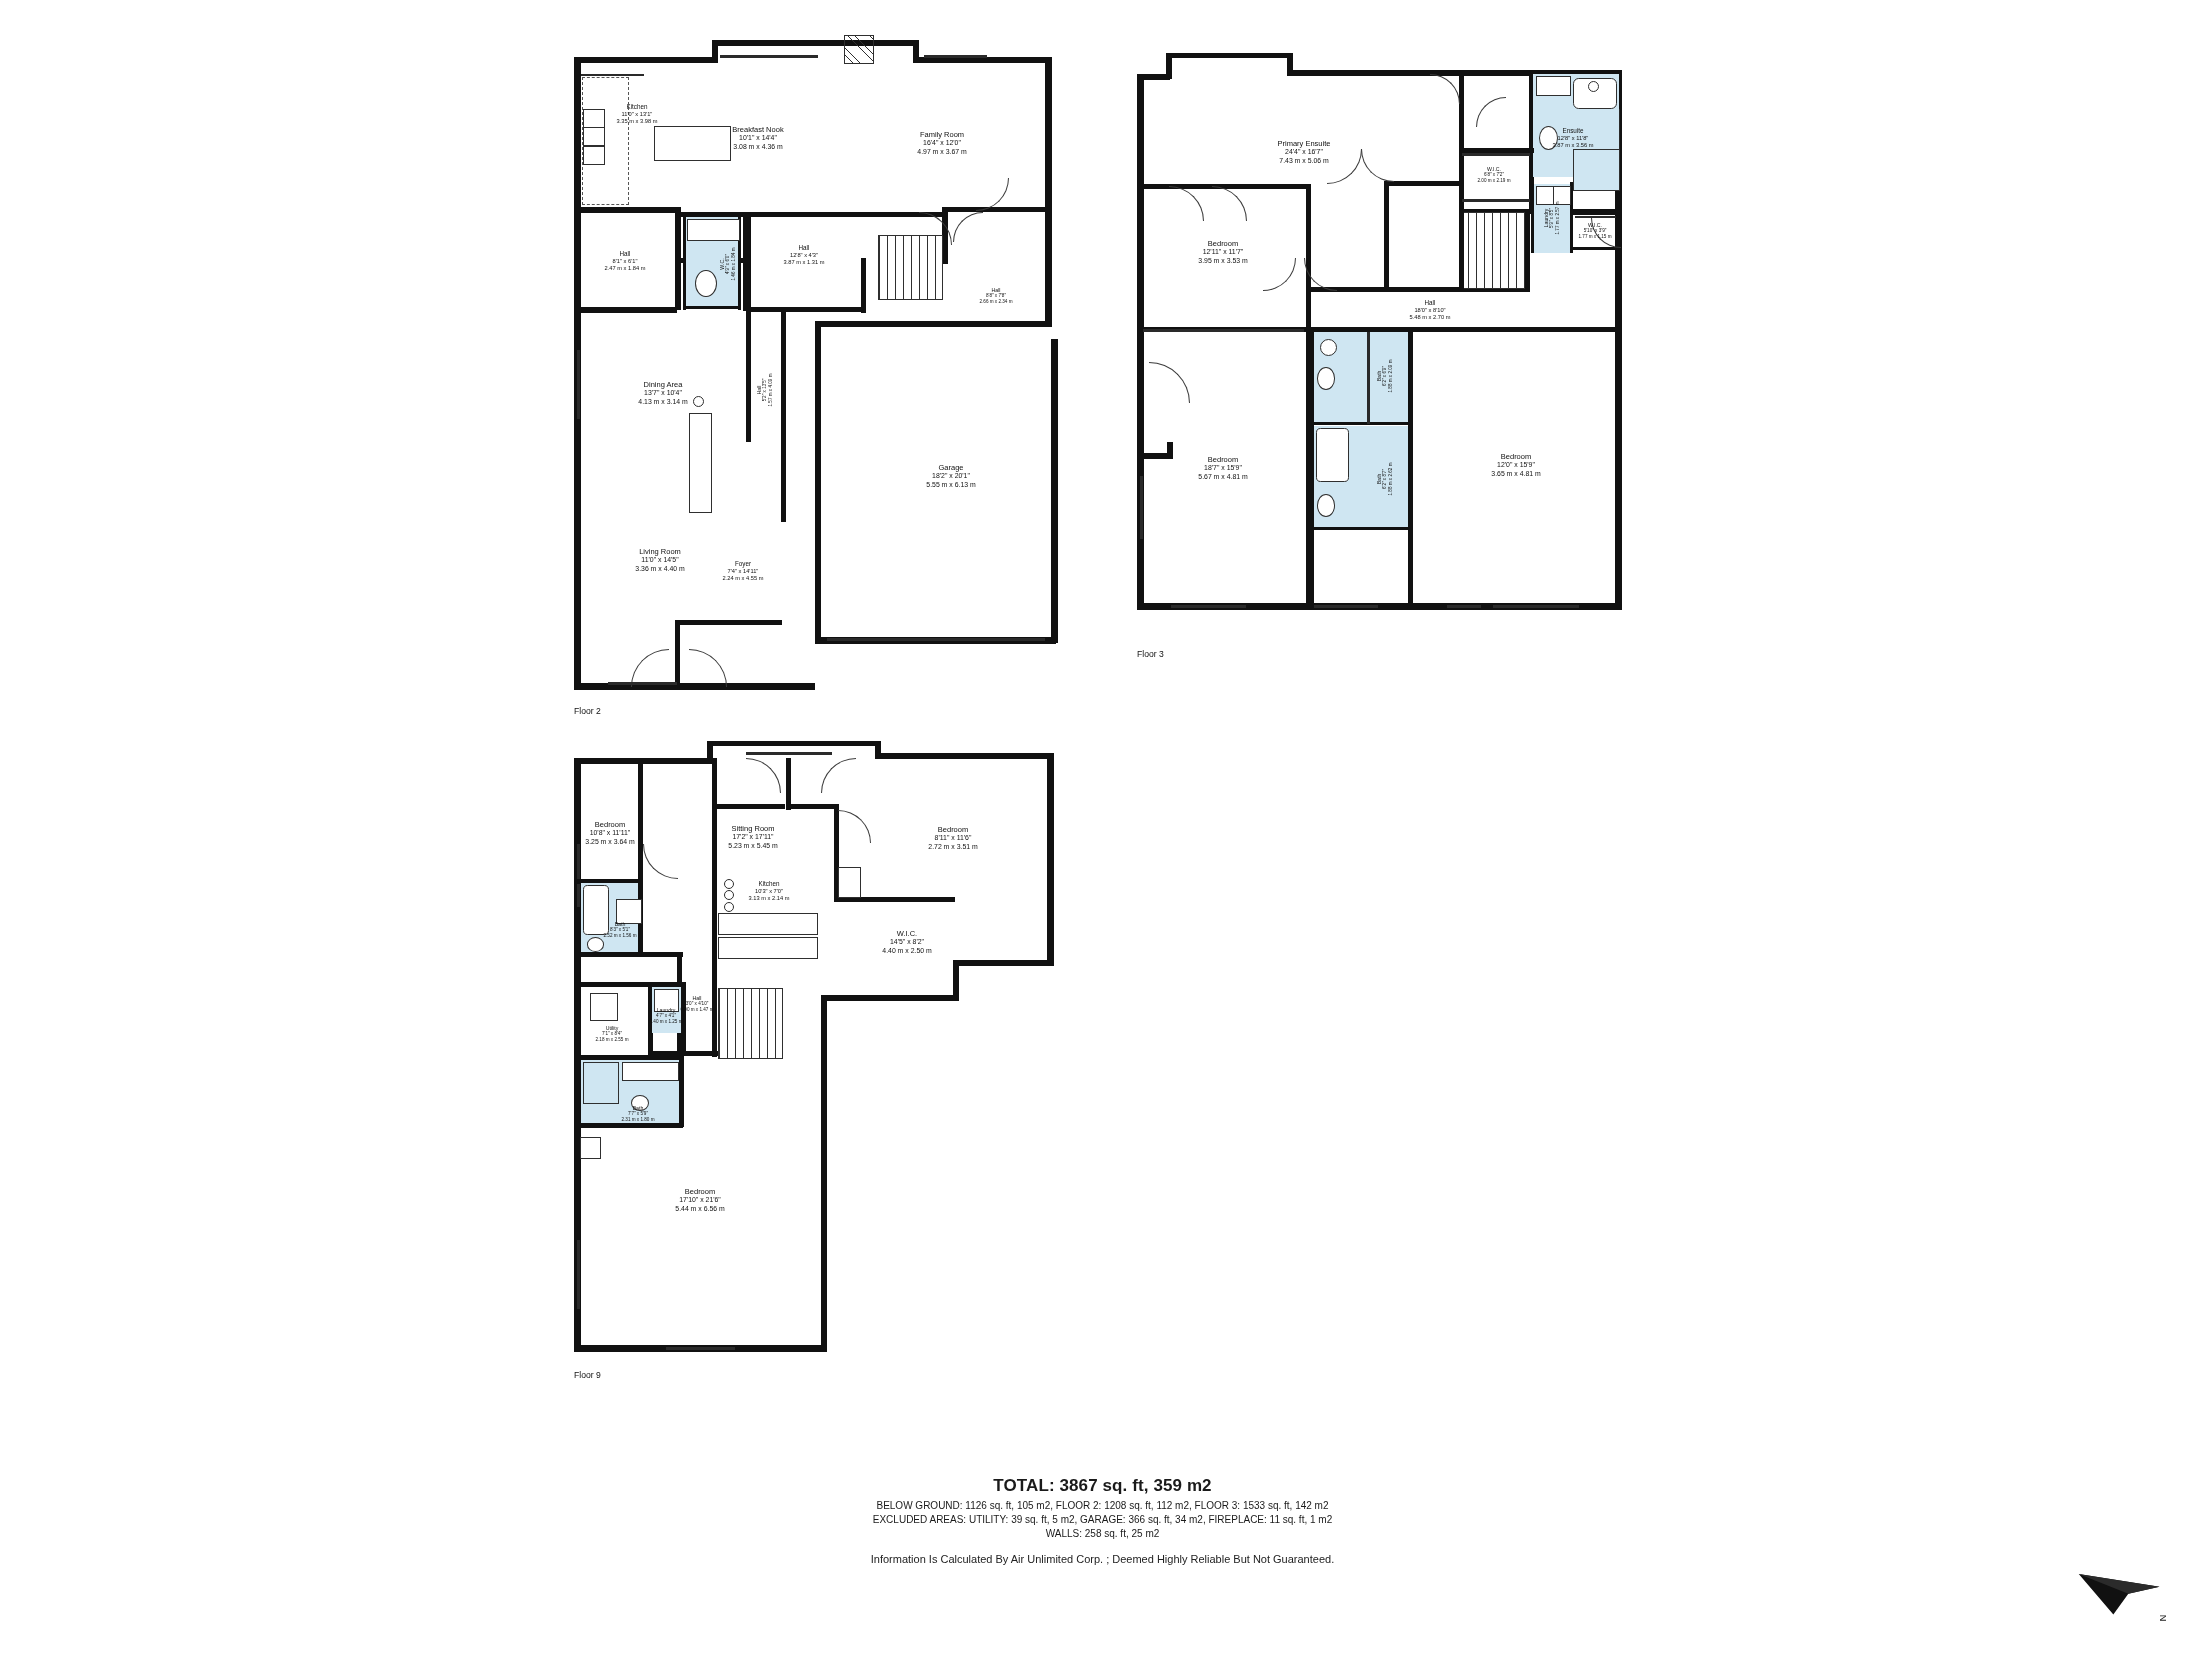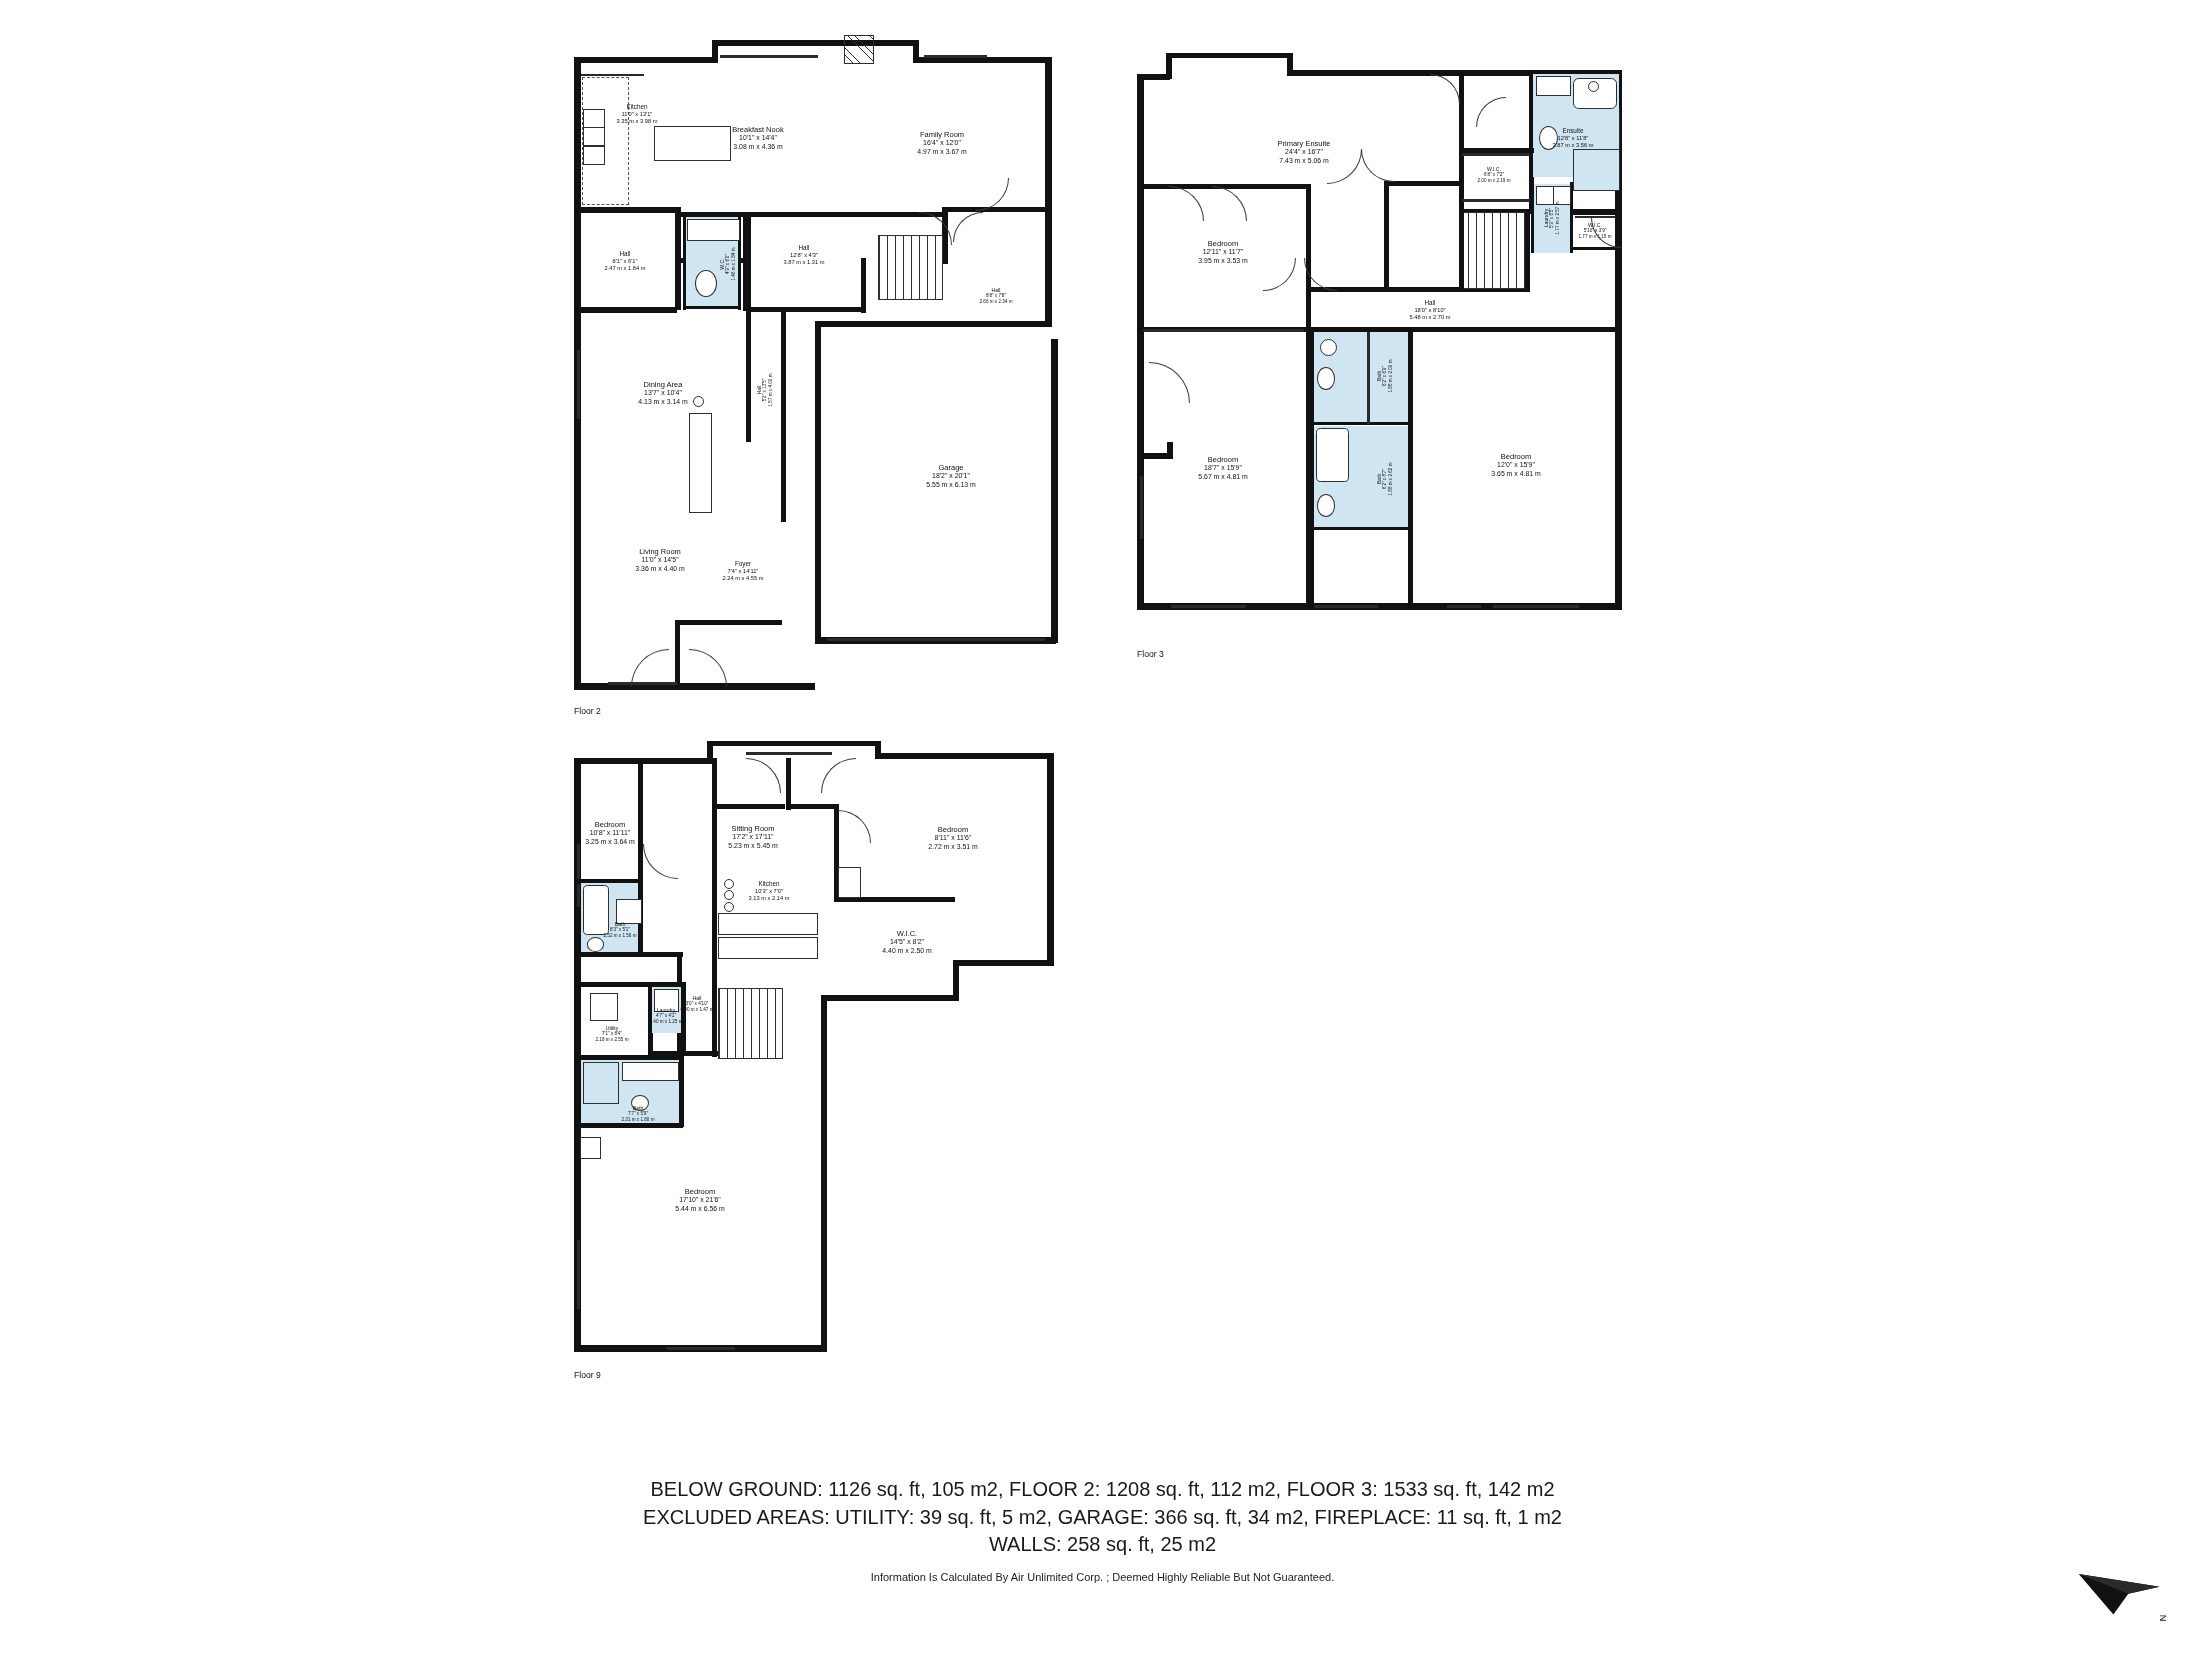--- a/index.html
+++ b/index.html
@@ -151,21 +151,21 @@
     width: 2205px;
     text-align: center;
   }
   .footer .total {
     font-size: 17px;
     font-weight: bold;
     letter-spacing: 0.1px;
     margin-bottom: 3.4px;
   }
   .footer .line {
-    font-size: 20px;
+    font-size: 10px;
     line-height: 1.38;
   }
   .footer .disclaimer {
     font-size: 11px;
     margin-top: 12.6px;
     color: #222;
   }
 
   .compass {
     position: absolute;
@@ -595,20 +595,21 @@
     <div class="label cen" style="left:126px; top:465px;">
       <div class="nm">Bedroom</div>
       <div class="d1">17'10" x 21'6"</div>
       <div class="d2">5.44 m x 6.56 m</div>
     </div>
 
     <div class="floor-caption" style="left:0px; top:635px;">Floor 9</div>
   </div>
 
   <div class="footer" style="top:1476px;">
+    <div class="total">TOTAL: 3867 sq. ft, 359 m2</div>
     <div class="line">BELOW GROUND: 1126 sq. ft, 105 m2, FLOOR 2: 1208 sq. ft, 112 m2, FLOOR 3: 1533 sq. ft, 142 m2</div>
     <div class="line">EXCLUDED AREAS: UTILITY: 39 sq. ft, 5 m2, GARAGE: 366 sq. ft, 34 m2, FIREPLACE: 11 sq. ft, 1 m2</div>
     <div class="line">WALLS: 258 sq. ft, 25 m2</div>
     <div class="disclaimer">Information Is Calculated By Air Unlimited Corp. ; Deemed Highly Reliable But Not Guaranteed.</div>
   </div>
 
   <div class="compass">
     <svg viewBox="0 0 170 130" width="98" height="75">
       <path d="M10 40 L150 62 L96 74 L70 110 Z" fill="#111111"></path>
       <path d="M10 40 L150 62 L96 74 Z" fill="#2b2b2b"></path>

